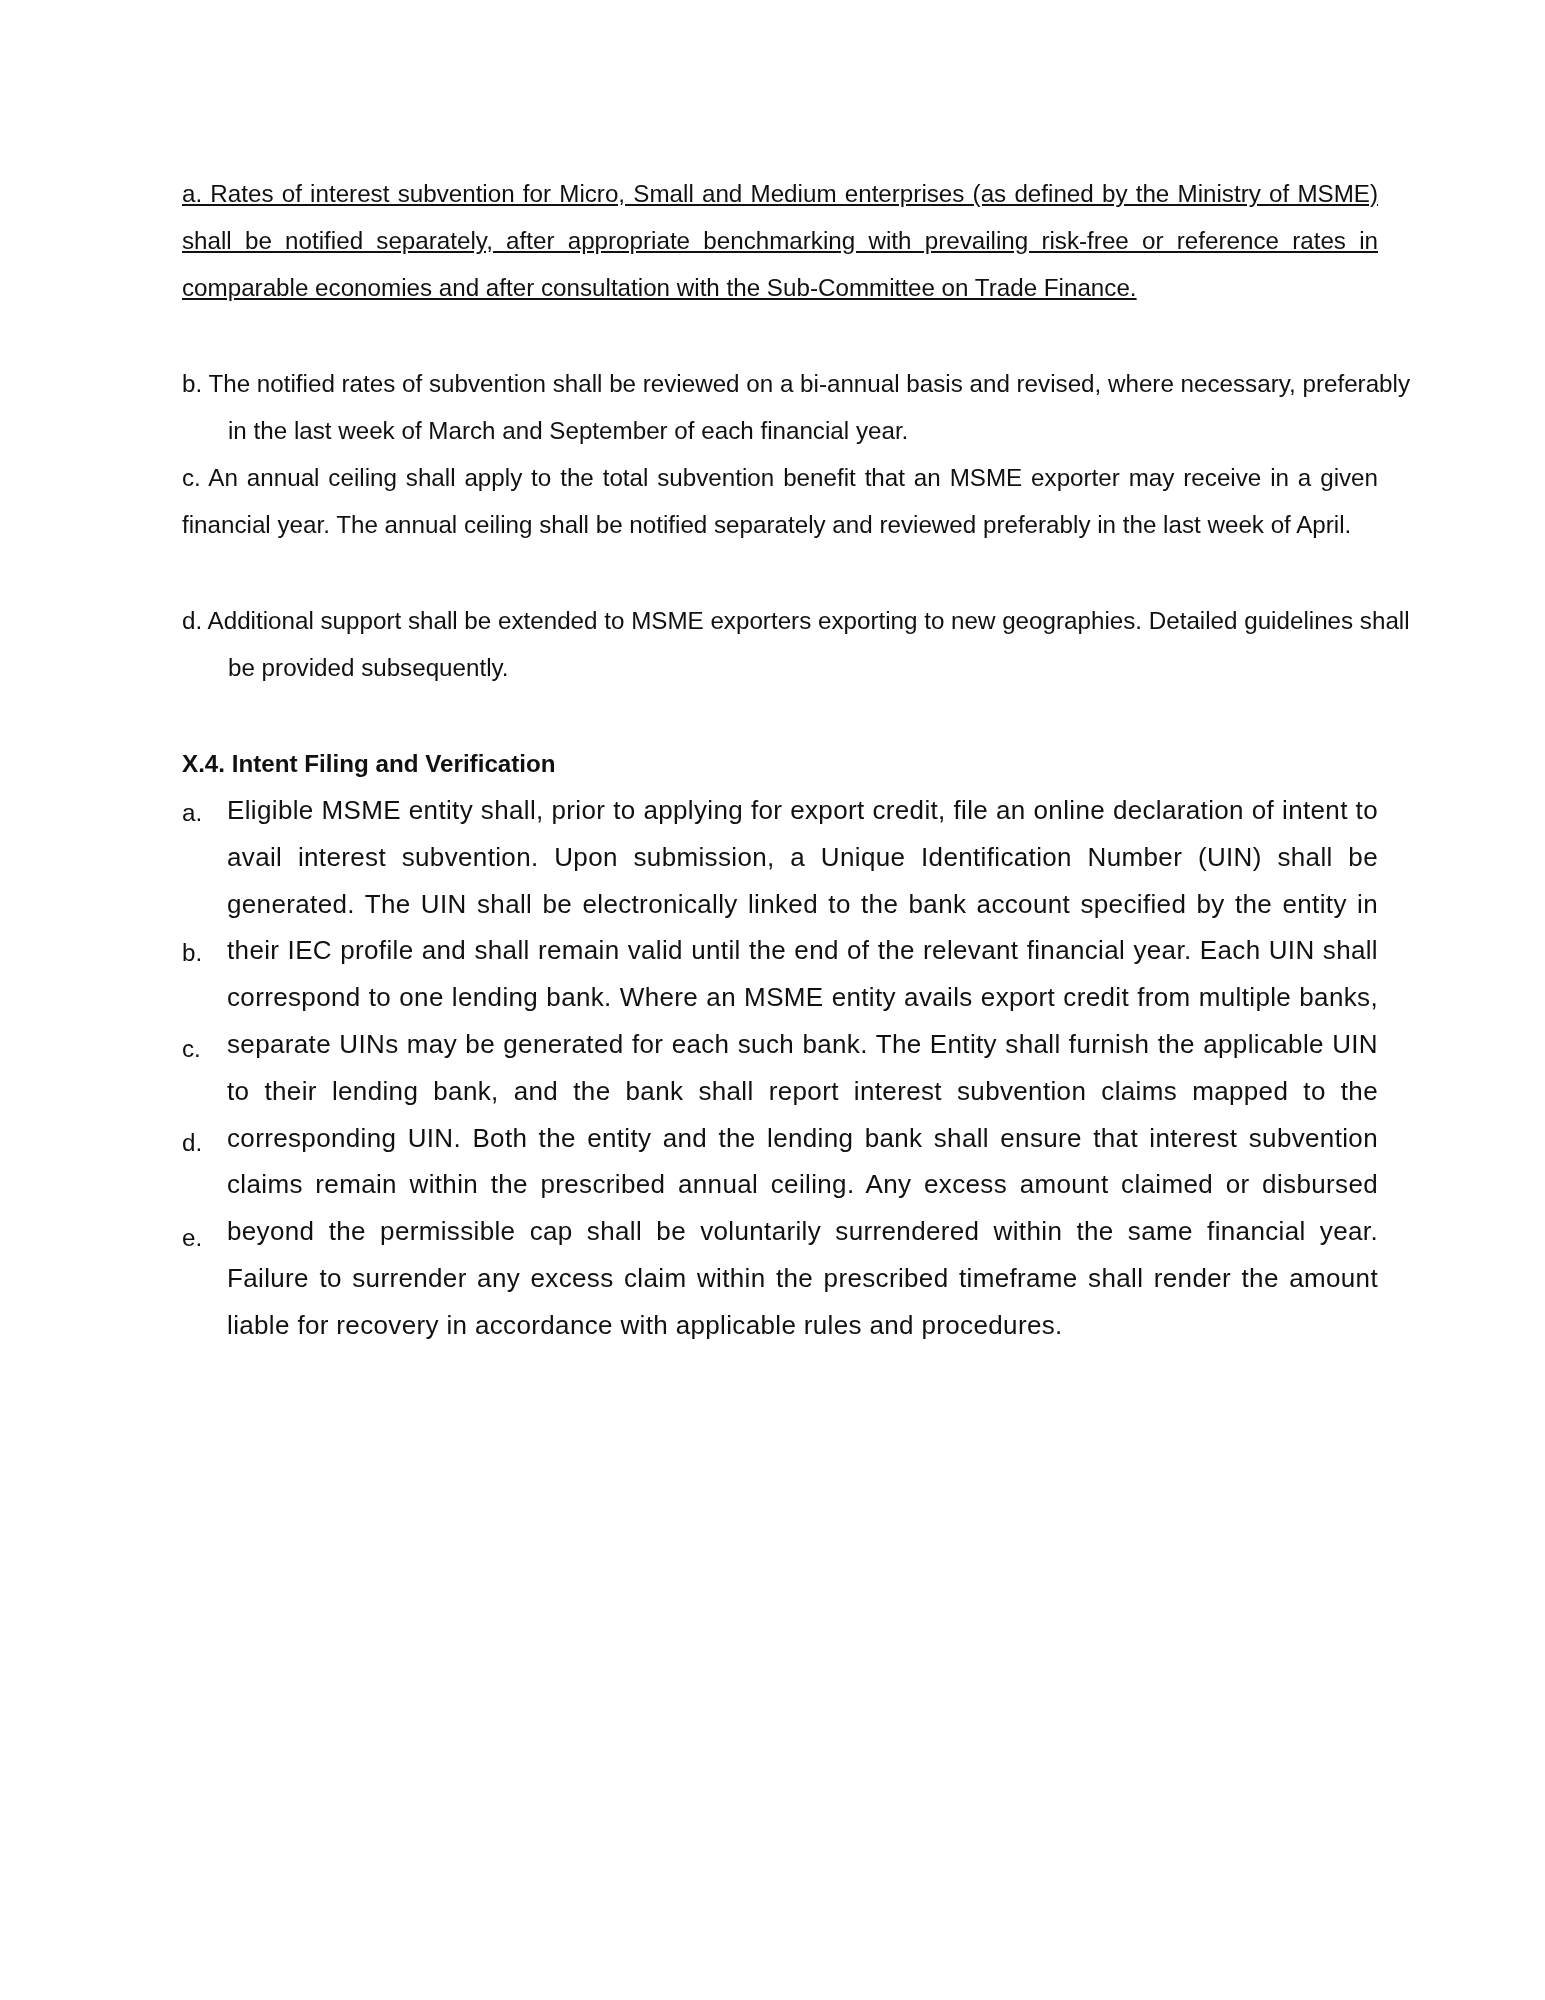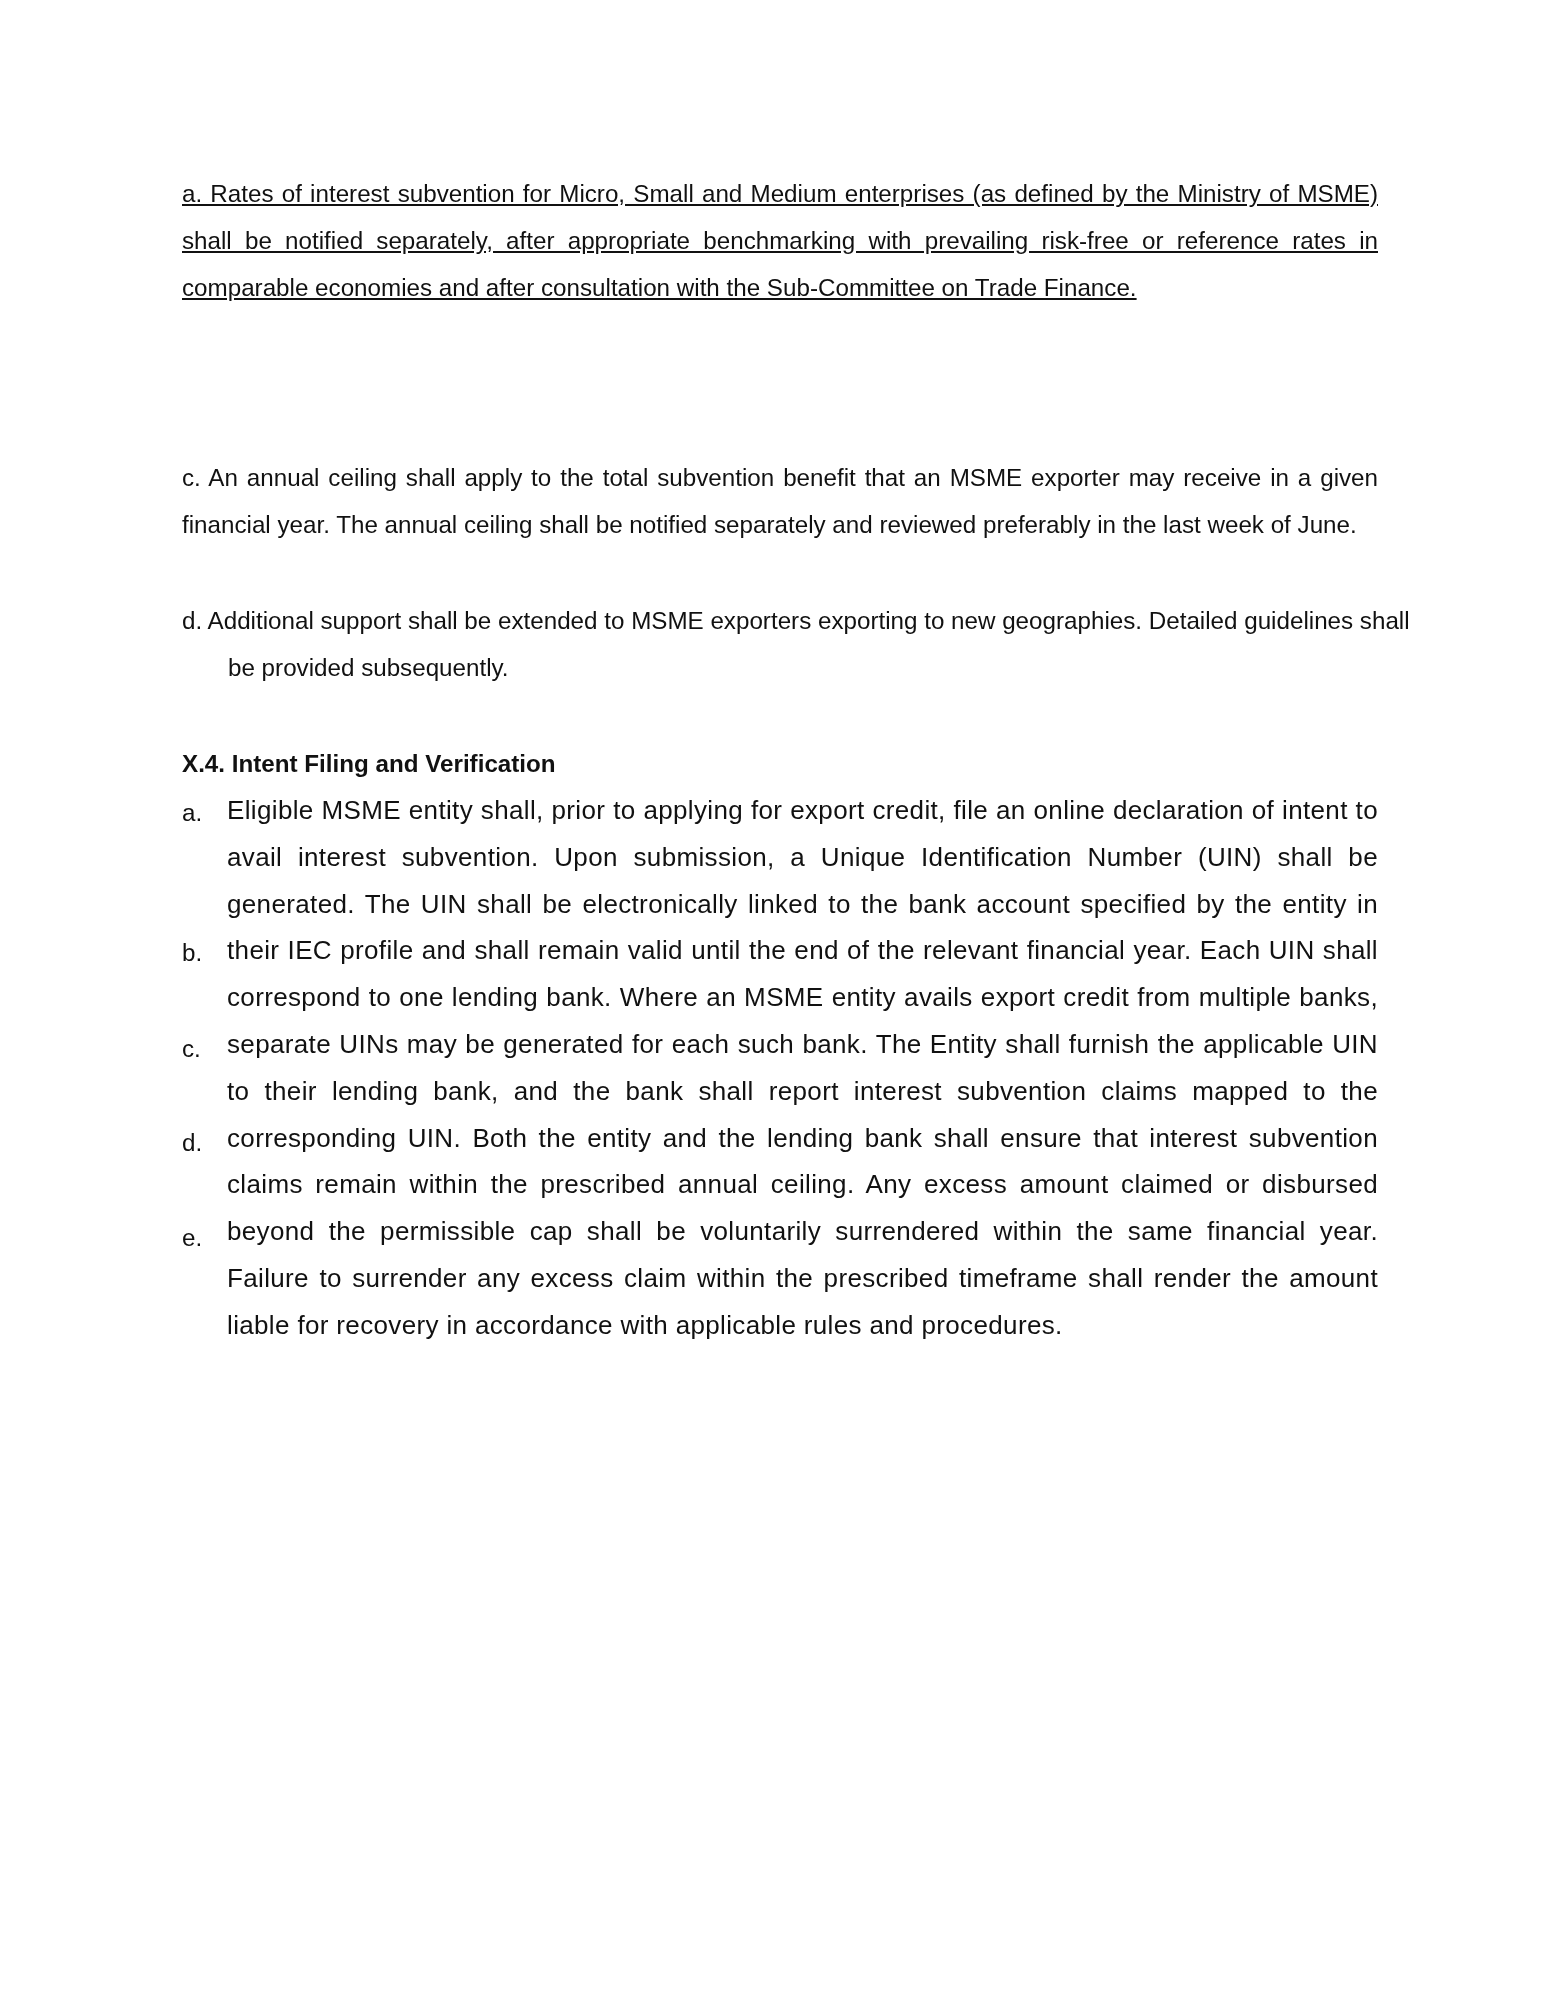--- a/index.html
+++ b/index.html
@@ -14,22 +14,23 @@
            text-align: justify; margin: 0; letter-spacing: 0.35px; }
   .marker { position: absolute; left: 182px; font-size: 24.2px; line-height: 46.8px; }
 </style>
 </head>
 <body>
 
 <div class="page">
 
   <p class="blk justify" style="top:171px;text-decoration:underline;">a. Rates of interest subvention for Micro, Small and Medium enterprises (as defined by the Ministry of MSME) shall be notified separately, after appropriate benchmarking with prevailing risk-free or reference rates in comparable economies and after consultation with the Sub-Committee on Trade Finance.</p>
 
+  <p class="blk hang" style="top:361px;">b. The notified rates of subvention shall be reviewed on a bi-annual basis and revised, where necessary, preferably in the last week of March and September of each financial year.</p>
 
-  <p class="blk justify" style="top:455px;">c. An annual ceiling shall apply to the total subvention benefit that an MSME exporter may receive in a given financial year. The annual ceiling shall be notified separately and reviewed preferably in the last week of June.</p>
+  <p class="blk justify" style="top:455px;">c. An annual ceiling shall apply to the total subvention benefit that an MSME exporter may receive in a given financial year. The annual ceiling shall be notified separately and reviewed preferably in the last week of April.</p>
 
   <p class="blk hang" style="top:598px;">d. Additional support shall be extended to MSME exporters exporting to new geographies. Detailed guidelines shall be provided subsequently.</p>
 
   <h2 class="heading" style="top:741px;">X.4. Intent Filing and Verification</h2>
 
   <span class="marker" style="top:790px;">a.</span>
   <span class="marker" style="top:930px;">b.</span>
   <span class="marker" style="top:1026px;">c.</span>
   <span class="marker" style="top:1120px;">d.</span>
   <span class="marker" style="top:1215px;">e.</span>

